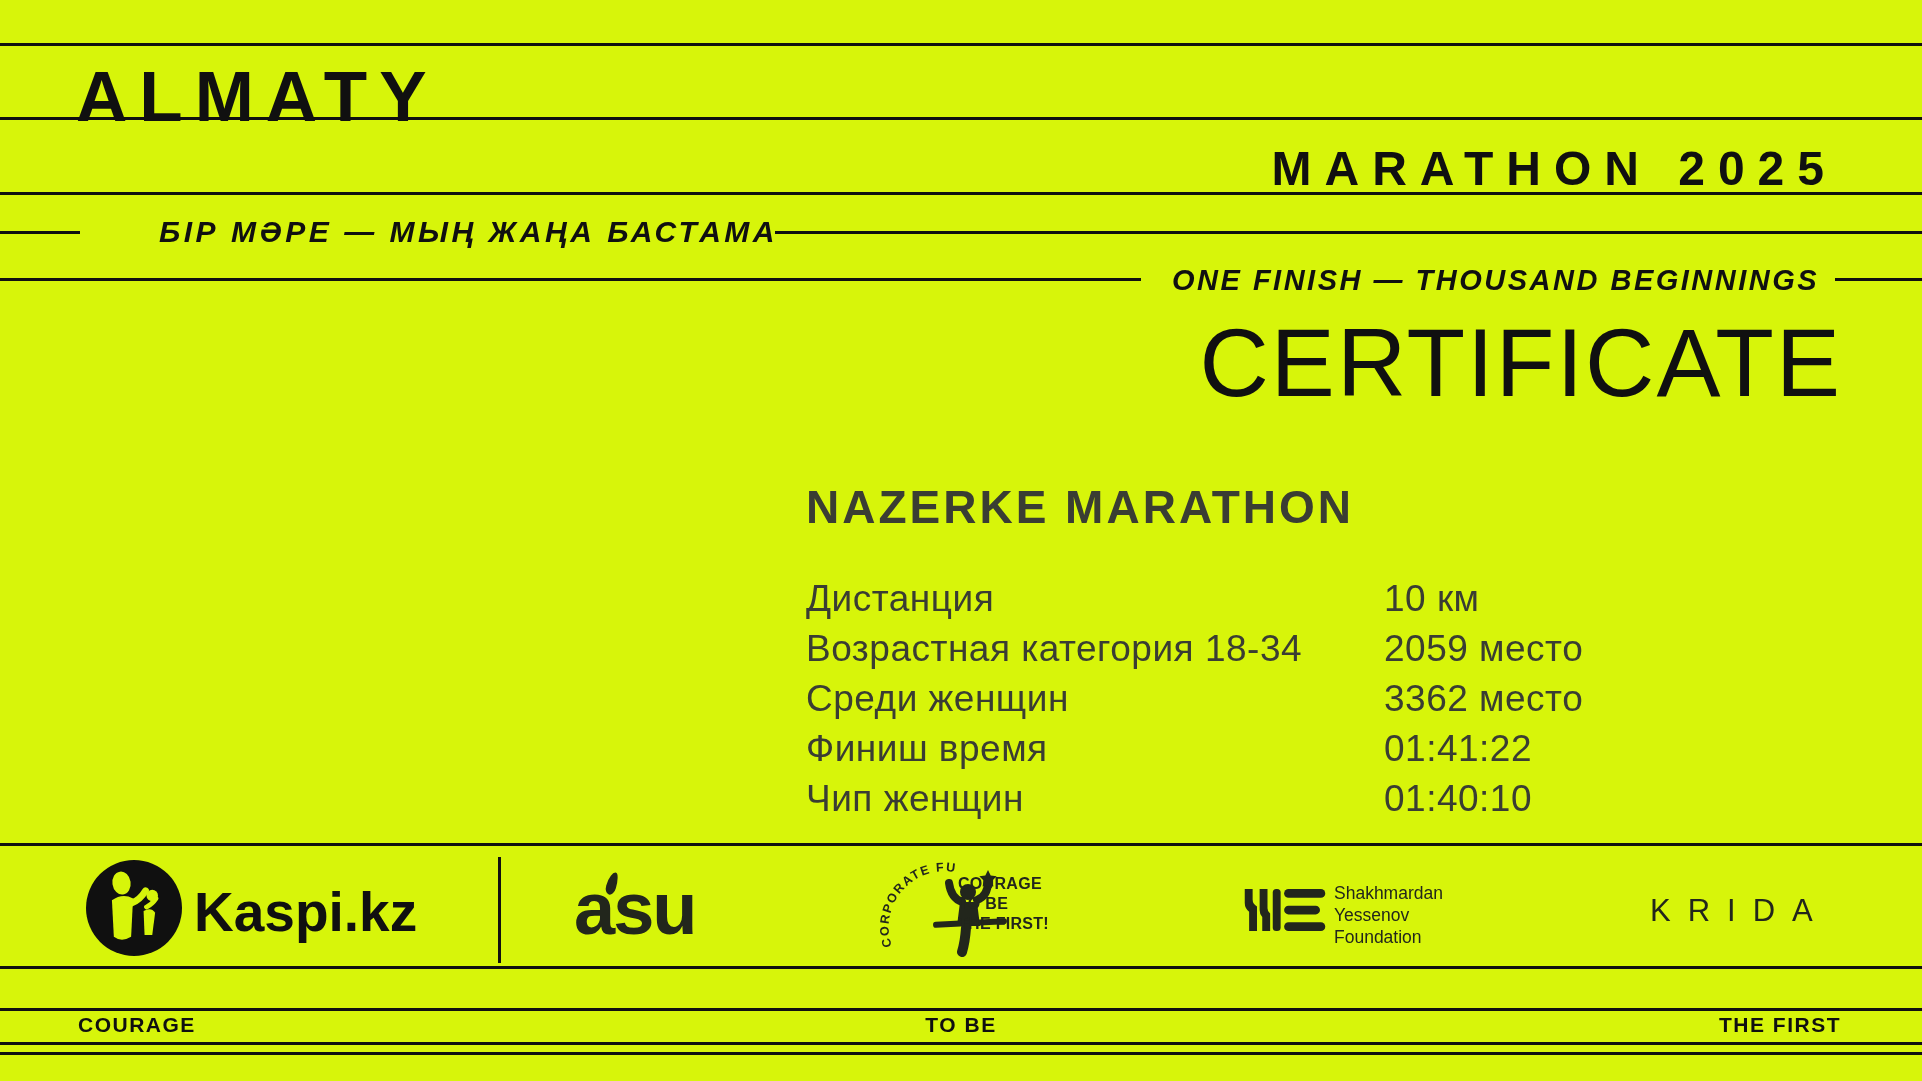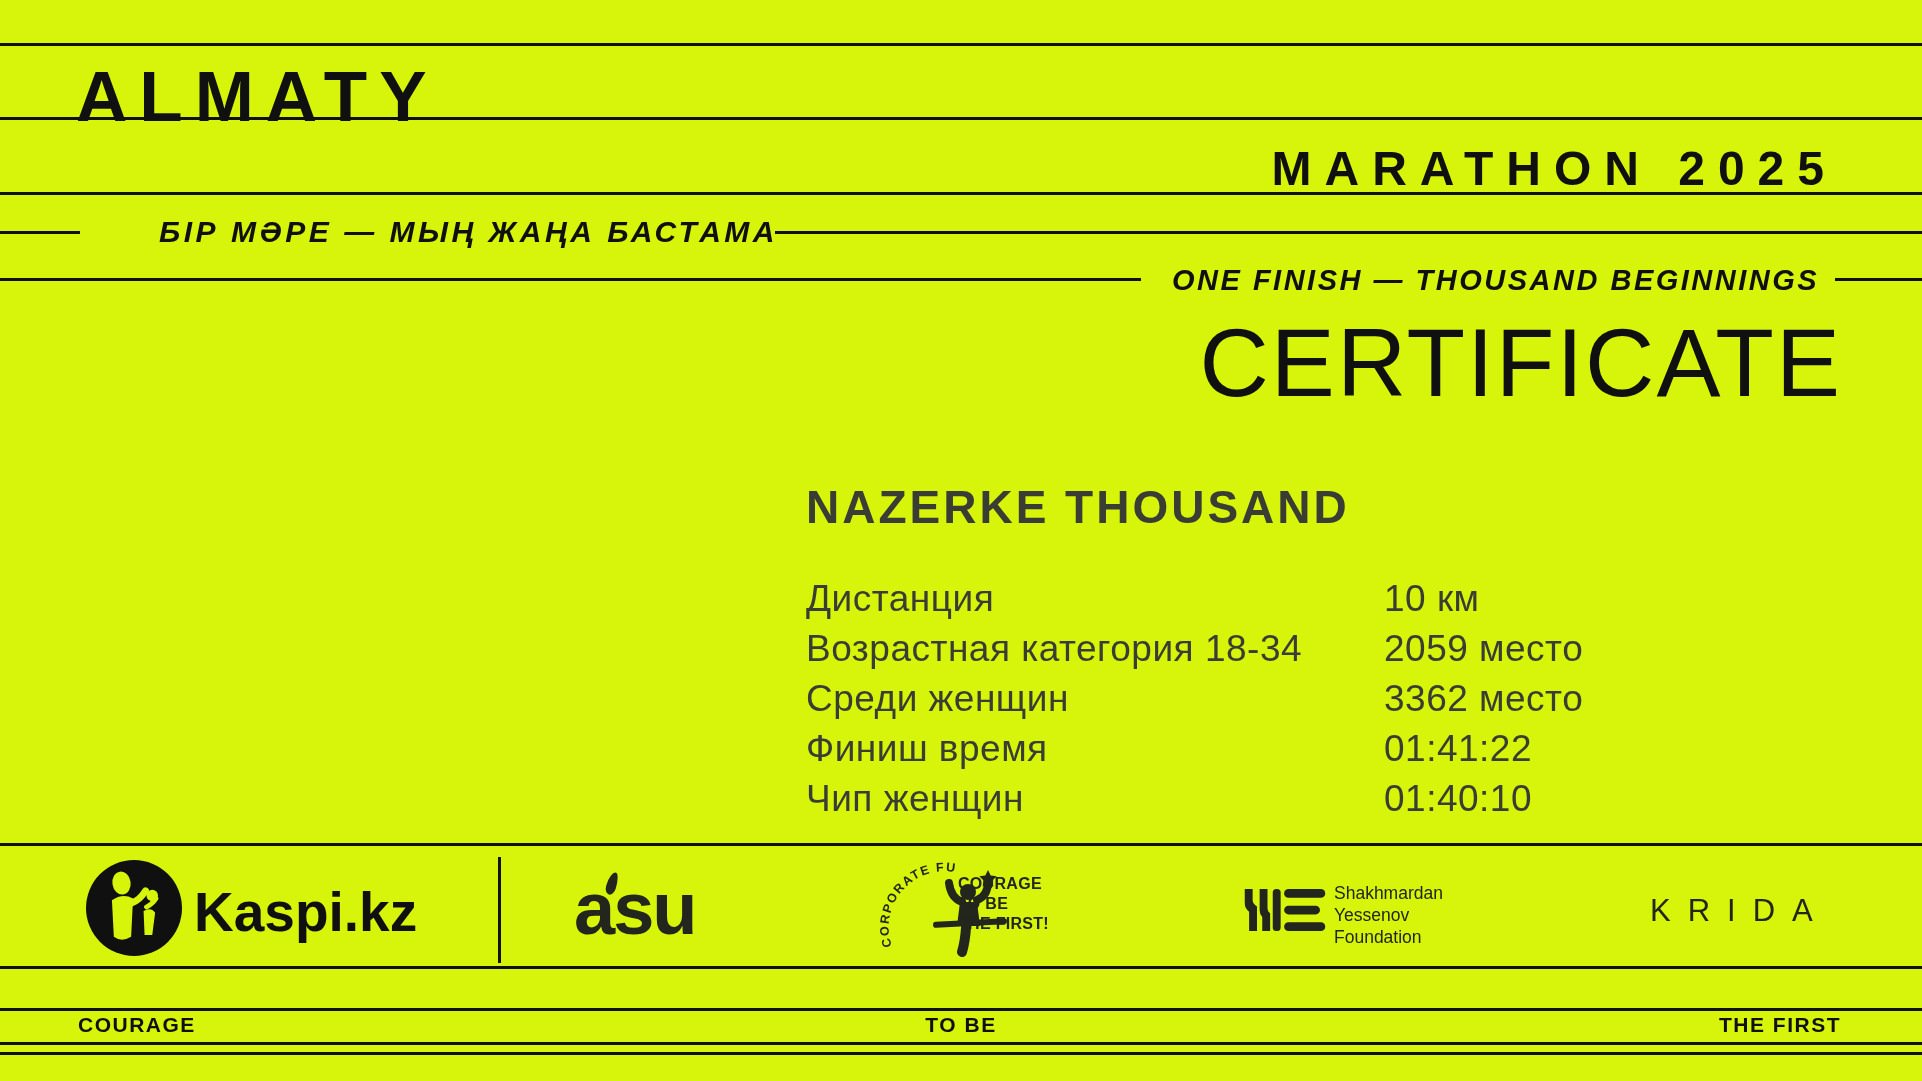--- a/index.html
+++ b/index.html
@@ -76,21 +76,21 @@
   <div class="seg" style="top:231px; left:0; width:80px"></div>
   <div class="tag-kz">БІР МӘРЕ — МЫҢ ЖАҢА БАСТАМА</div>
   <div class="seg" style="top:231px; left:775px; right:0"></div>
 
   <div class="seg" style="top:278px; left:0; width:1141px"></div>
   <div class="tag-en">ONE FINISH — THOUSAND BEGINNINGS</div>
   <div class="seg" style="top:278px; left:1835px; right:0"></div>
 
   <div class="cert">CERTIFICATE</div>
 
-  <div class="pname">NAZERKE THOUSAND</div>
+  <div class="pname">NAZERKE MARATHON</div>
 
   <div class="results">
     <div class="rrow">
       <span>Дистанция</span>
       <span class="val">10 км</span>
     </div>
     <div class="rrow">
       <span>Возрастная категория 18-34</span>
       <span class="val">2059 место</span>
     </div>

